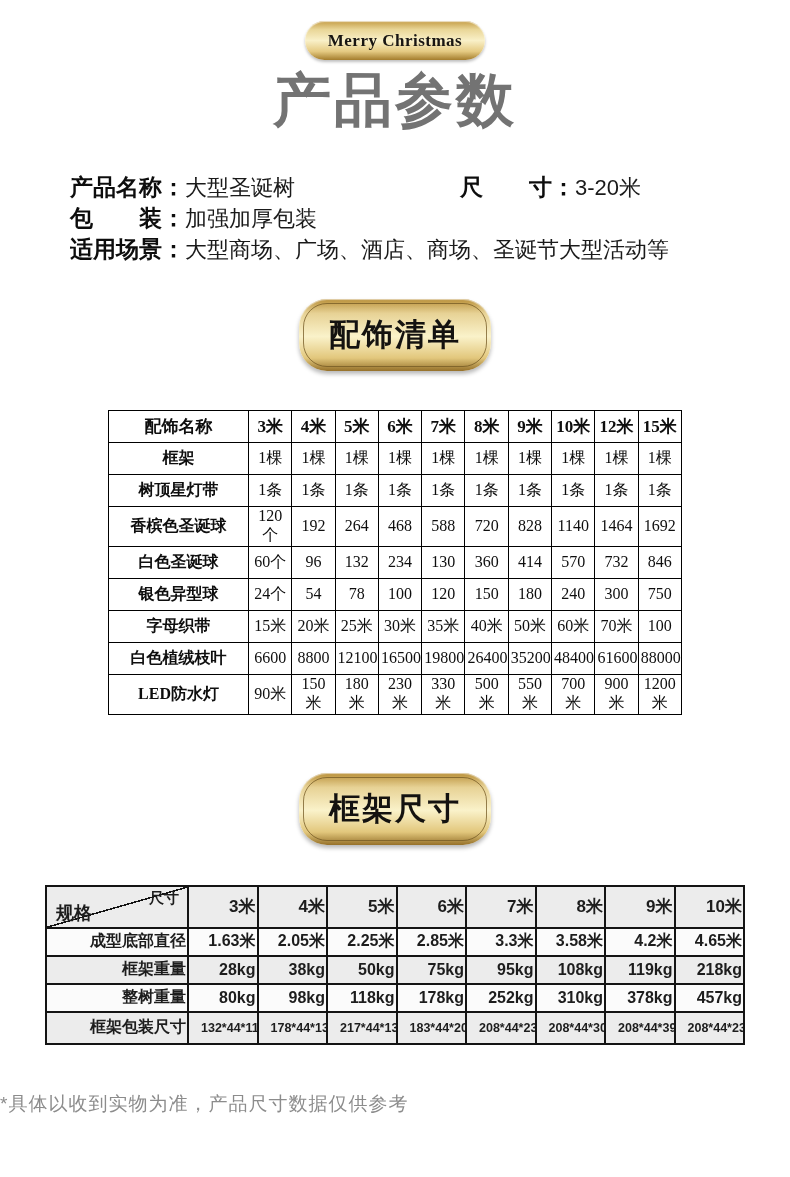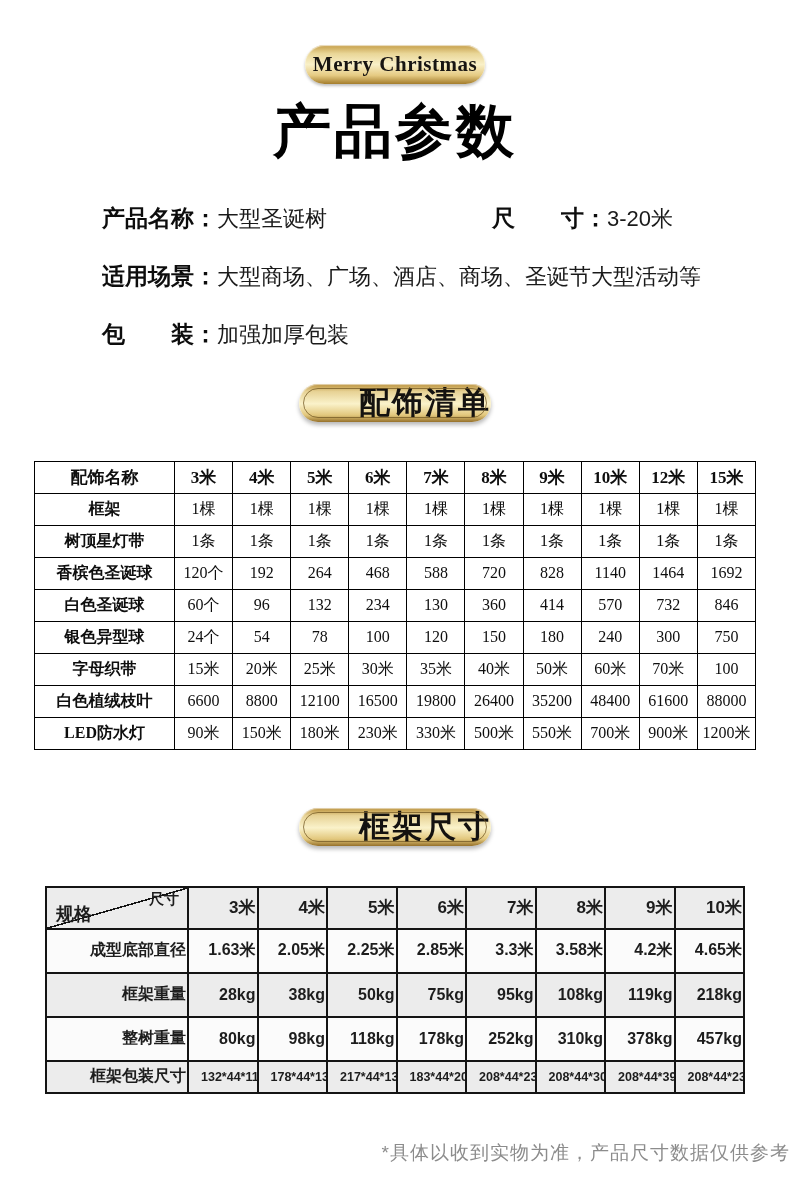--- a/index.html
+++ b/index.html
@@ -12,80 +12,78 @@
     background: #ffffff;
     overflow: hidden;
     font-family: "Liberation Sans", "DejaVu Sans", sans-serif;
     color: #111111;
   }
 
   
   .ribbon {
     display: flex; align-items: center; justify-content: center;
     width: 180px; height: 39px;
-    margin: 45px auto 0;
+    margin: 21px auto 0;
     border-radius: 20px;
     background: linear-gradient(180deg, #c59d47 0%, #e9d697 22%, #f9f0c8 50%, #e5ca82 78%, #a47d2c 100%);
     box-shadow: 0 2px 3px rgba(0,0,0,.25), inset 0 1px 1px rgba(255,255,255,.7);
     font-family: "Liberation Serif", "DejaVu Serif", serif;
-    font-size: 21px; font-weight: 600; color: #181512;
+    font-size: 17px; font-weight: 600; color: #181512;
     letter-spacing: .5px;
   }
   .badge {
     position: relative;
-    display: flex; align-items: center; justify-content: flex-end;
-    width: 192px; height: 38px;
+    display: flex; align-items: center; justify-content: center;
+    width: 192px; height: 72px;
     margin: 0 auto;
     border-radius: 28px;
     background: linear-gradient(180deg, #b98f38 0%, #e7d295 20%, #faf2ca 52%, #e2c77c 82%, #96712a 100%);
     box-shadow: 0 3px 4px rgba(0,0,0,.28), inset 0 1px 1px rgba(255,255,255,.6);
     font-family: "Liberation Serif", "DejaVu Serif", serif;
     font-size: 31px; font-weight: 700; color: #141210;
     letter-spacing: 2px;
   }
   .badge::after {
     content: "";
     position: absolute; inset: 4px;
     border: 1px solid rgba(115, 88, 35, .75);
     border-radius: 24px;
     pointer-events: none;
   }
 
   
   .title {
-    margin-top: 15px;
+    margin-top: 8px;
     text-align: center;
     font-size: 58px; font-weight: 900;
     letter-spacing: 3px;
-    color: #000000;
+    color: #737373;
     line-height: 1.1;
   }
 
   
   .info {
     display: grid;
     grid-template-columns: 390px 1fr;
-    row-gap: 27px;
     margin-top: 40px;
     padding: 0 45px 0 70px;
     font-size: 22px;
-    margin-left: 32px;
   }
   .info-item { white-space: nowrap; }
   .info-item .lbl { font-weight: 800; color: #0d0d0d; font-size: 23px; }
   .info-item .val { font-weight: 400; color: #1a1a1a; }
   .span2 { grid-column: 1 / span 2; }
 
   .section-badge-1 { margin-top: 34px; }
   .section-badge-2 { margin-top: 58px; }
 
   
   table { border-collapse: collapse; table-layout: fixed; }
   .acc-table {
-    width: 722px;
+    width: 574px;
     margin: 39px auto 0;
     font-family: "Liberation Serif", "DejaVu Serif", serif;
     font-size: 17px;
     color: #0e0e0e;
   }
   .acc-table th, .acc-table td {
     border: 1px solid #000000;
     height: 32px;
     text-align: center;
     vertical-align: middle;
@@ -107,41 +105,41 @@
   }
   .frame-table th, .frame-table td {
     border: 2px solid #141414;
     text-align: right;
     vertical-align: middle;
     padding: 0 1px;
     overflow: hidden;
     background: #fbfbfb;
   }
   .frame-table thead th { height: 42px; font-size: 17px; font-weight: 700; background: #ececec; }
-  .frame-table tbody tr { height: 44px; }
+  .frame-table tbody tr { height: 28px; }
   .frame-table tbody th { font-size: 16px; font-weight: 700; }
   .frame-table tbody td { font-size: 16px; font-weight: 600; }
   .frame-table tbody tr:nth-child(even) th,
   .frame-table tbody tr:nth-child(even) td { background: #ececec; }
   .frame-table tbody tr:last-child { height: 32px; }
   .frame-table tbody tr:last-child td { font-size: 12.5px; font-weight: 600; letter-spacing: 0; padding-left: 12px; }
   .frame-table col.c-label { width: 142px; }
 
   .frame-table th.corner {
     position: relative;
     background-image: linear-gradient(to bottom right,
       transparent 49.2%, #141414 49.2%, #141414 51.2%, transparent 51.2%);
   }
   .corner-top    { position: absolute; top: 2px;  right: 8px;  font-size: 15px; font-weight: 700; }
   .corner-bottom { position: absolute; bottom: 2px; left: 9px; font-size: 18px; font-weight: 700; }
 
   
   .footnote {
     margin-top: 46px;
-    text-align: right;
+    text-align: left;
     font-size: 19px;
     color: #8c8c8c;
     letter-spacing: 1px;
   }
 </style>
 </head>
 <body>
 
 <div class="page">
 
@@ -151,25 +149,25 @@
 
   <h1 class="title">产品参数</h1>
 
   <div class="info">
     <div class="info-item">
       <span class="lbl">产品名称：</span><span class="val">大型圣诞树</span>
     </div>
     <div class="info-item">
       <span class="lbl">尺　　寸：</span><span class="val">3-20米</span>
     </div>
+    <div class="info-item">
+      <span class="lbl">包　　装：</span><span class="val">加强加厚包装</span>
+    </div>
     <div class="info-item span2">
       <span class="lbl">适用场景：</span><span class="val">大型商场、广场、酒店、商场、圣诞节大型活动等</span>
-    </div>
-    <div class="info-item">
-      <span class="lbl">包　　装：</span><span class="val">加强加厚包装</span>
     </div>
   </div>
 
   <div class="badge section-badge-1">
     <span>配饰清单</span>
   </div>
 
   <table class="acc-table" id="acc-table">
       <colgroup>
         <col class="c-label">

